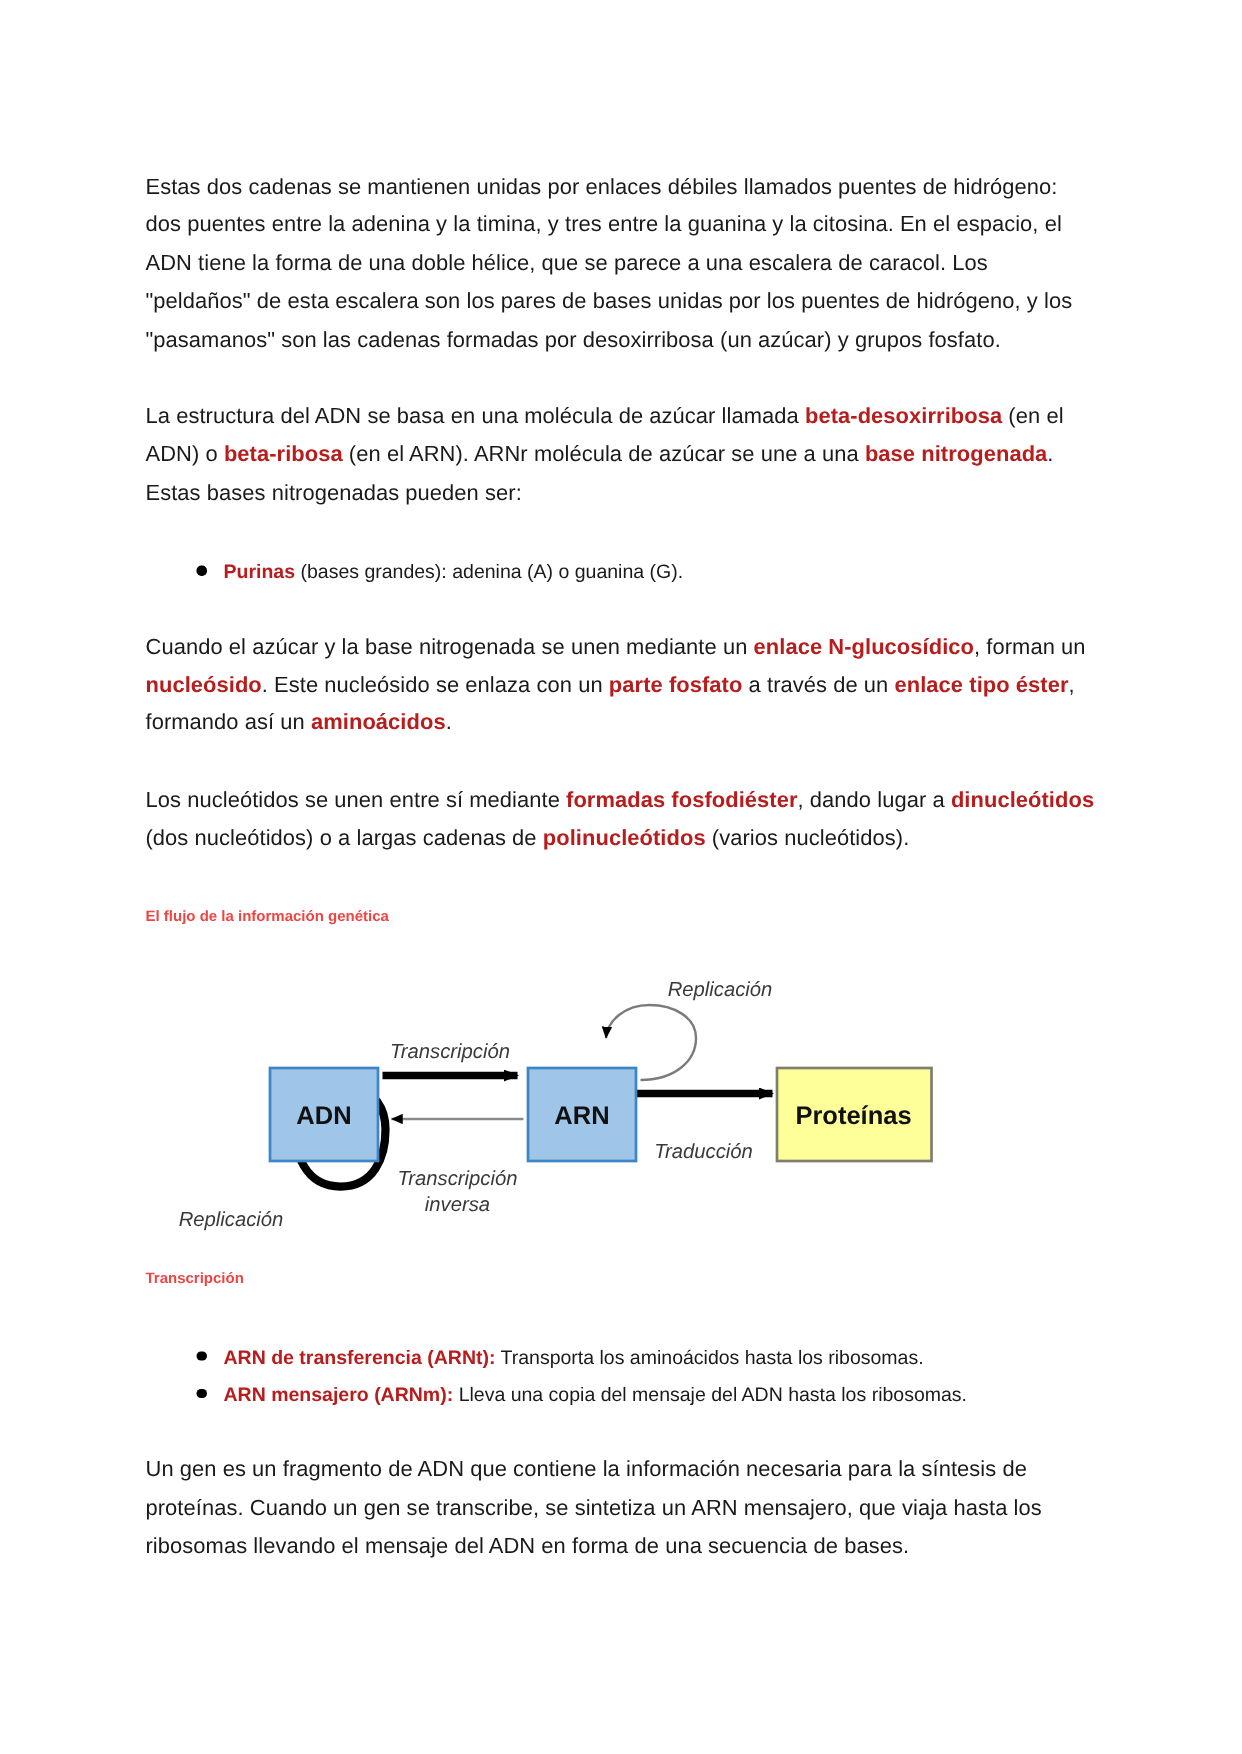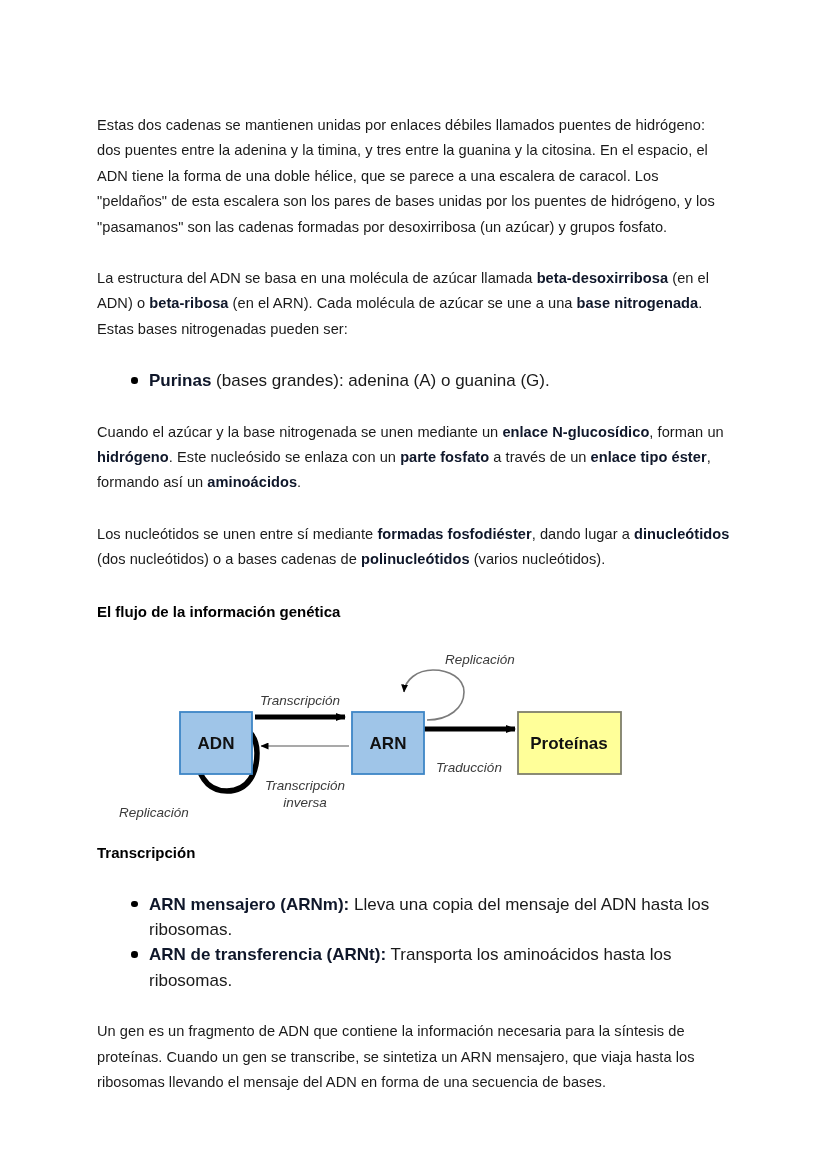--- a/index.html
+++ b/index.html
@@ -35,50 +35,50 @@
     font-size: 14.6px;
     line-height: 25.4px;
     color: #1a1a1a;
     text-align: left;
     letter-spacing: 0.05px;
   }
   .gap-sm { height: 24px; }
   .gap-md { height: 26px; }
   b, .b {
     font-weight: bold;
-    color: #0f172a;
+    color: #b91c1c;
   }
   ul.bullets {
     margin: 0;
     padding: 0 0 0 52px;
     list-style: none;
   }
   ul.bullets li {
     position: relative;
-    font-size: 17px;
+    font-size: 13px;
     line-height: 25.4px;
     color: #1a1a1a;
     margin: 0;
     padding: 0;
   }
   ul.bullets li .dot {
     position: absolute;
     left: -18px;
     top: 9px;
     width: 6.5px;
     height: 6.5px;
     border-radius: 50%;
     background: #000;
   }
   h3.sub {
     margin: 0;
-    font-size: 15px;
+    font-size: 10px;
     line-height: 25.4px;
     font-weight: bold;
-    color: #000000;
+    color: #ef4444;
   }
   .diagram-wrap {
     position: relative;
     width: 634px;
     height: 192px;
     margin: 0;
   }
   .diagram-wrap svg {
     position: absolute;
     left: 0;
@@ -101,41 +101,41 @@
 <body>
 
 <div class="page">
   <div class="content">
 
     <p class="para">Estas dos cadenas se mantienen unidas por enlaces débiles llamados puentes de hidrógeno: dos puentes entre la adenina y la timina, y tres entre la guanina y la citosina. En el espacio, el ADN tiene la forma de una doble hélice, que se parece a una escalera de caracol. Los "peldaños" de esta escalera son los pares de bases unidas por los puentes de hidrógeno, y los "pasamanos" son las cadenas formadas por desoxirribosa (un azúcar) y grupos fosfato.</p>
 
     <div class="gap-md"></div>
 
     <p class="para">
-      <span> La estructura del ADN se basa en una molécula de azúcar llamada </span><b>beta-desoxirribosa</b><span> (en el ADN) o </span><b>beta-ribosa</b><span> (en el ARN). Cada molécula de azúcar se une a una </span><b>base nitrogenada</b><span>. Estas bases nitrogenadas pueden ser:</span>
+      <span> La estructura del ADN se basa en una molécula de azúcar llamada </span><b>beta-desoxirribosa</b><span> (en el ADN) o </span><b>beta-ribosa</b><span> (en el ARN). ARNr molécula de azúcar se une a una </span><b>base nitrogenada</b><span>. Estas bases nitrogenadas pueden ser:</span>
     </p>
 
     <div class="gap-md"></div>
 
     <ul class="bullets">
       <li>
         <span class="dot"></span><b>Purinas</b><span> (bases grandes): adenina (A) o guanina (G).</span>
       </li>
     </ul>
 
     <div class="gap-md"></div>
 
     <p class="para">
-      <span>Cuando el azúcar y la base nitrogenada se unen mediante un </span><b>enlace N-glucosídico</b><span>, forman un </span><b>hidrógeno</b><span>. Este nucleósido se enlaza con un </span><b>parte fosfato</b><span> a través de un </span><b>enlace tipo éster</b><span>, formando así un </span><b>aminoácidos</b><span>.</span>
+      <span>Cuando el azúcar y la base nitrogenada se unen mediante un </span><b>enlace N-glucosídico</b><span>, forman un </span><b>nucleósido</b><span>. Este nucleósido se enlaza con un </span><b>parte fosfato</b><span> a través de un </span><b>enlace tipo éster</b><span>, formando así un </span><b>aminoácidos</b><span>.</span>
     </p>
 
     <div class="gap-md"></div>
 
     <p class="para">
-      <span>Los nucleótidos se unen entre sí mediante </span><b>formadas fosfodiéster</b><span>, dando lugar a </span><b>dinucleótidos</b><span> (dos nucleótidos) o a bases cadenas de </span><b>polinucleótidos</b><span> (varios nucleótidos).</span>
+      <span>Los nucleótidos se unen entre sí mediante </span><b>formadas fosfodiéster</b><span>, dando lugar a </span><b>dinucleótidos</b><span> (dos nucleótidos) o a largas cadenas de </span><b>polinucleótidos</b><span> (varios nucleótidos).</span>
     </p>
 
     <div class="gap-md"></div>
 
     <h3 class="sub">El flujo de la información genética</h3>
 
     <div class="gap-sm"></div>
 
     <div class="diagram-wrap">
       <svg width="634" height="192" viewBox="0 0 634 192" xmlns="http://www.w3.org/2000/svg">
@@ -179,25 +179,25 @@
       </svg>
     </div>
 
     <h3 class="sub">Transcripción</h3>
 
 
     <div class="gap-md"></div>
 
     <ul class="bullets">
       <li>
+        <span class="dot"></span><b>ARN de transferencia (ARNt):</b><span> Transporta los aminoácidos hasta los ribosomas.</span>
+      </li>
+      <li>
         <span class="dot"></span><b>ARN mensajero (ARNm):</b><span> Lleva una copia del mensaje del ADN hasta los ribosomas.</span>
       </li>
-      <li>
-        <span class="dot"></span><b>ARN de transferencia (ARNt):</b><span> Transporta los aminoácidos hasta los ribosomas.</span>
-      </li>
     </ul>
 
     <div class="gap-md"></div>
 
     <p class="para">Un gen es un fragmento de ADN que contiene la información necesaria para la síntesis de proteínas. Cuando un gen se transcribe, se sintetiza un ARN mensajero, que viaja hasta los ribosomas llevando el mensaje del ADN en forma de una secuencia de bases.</p>
 
   </div>
 </div>
 
 </body></html>

